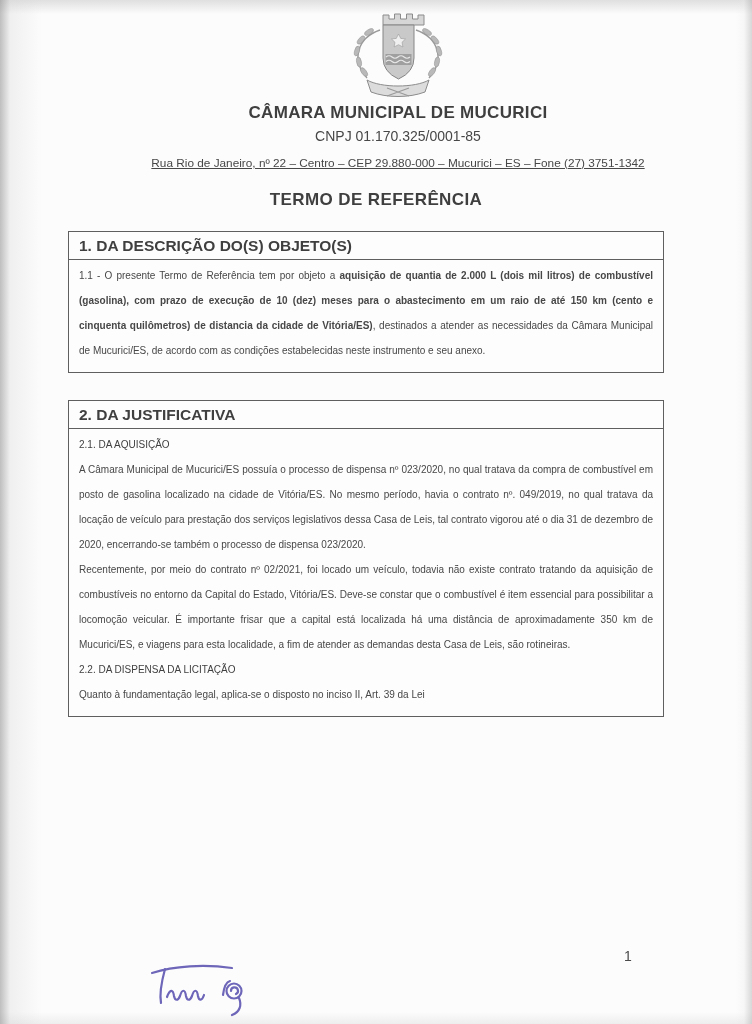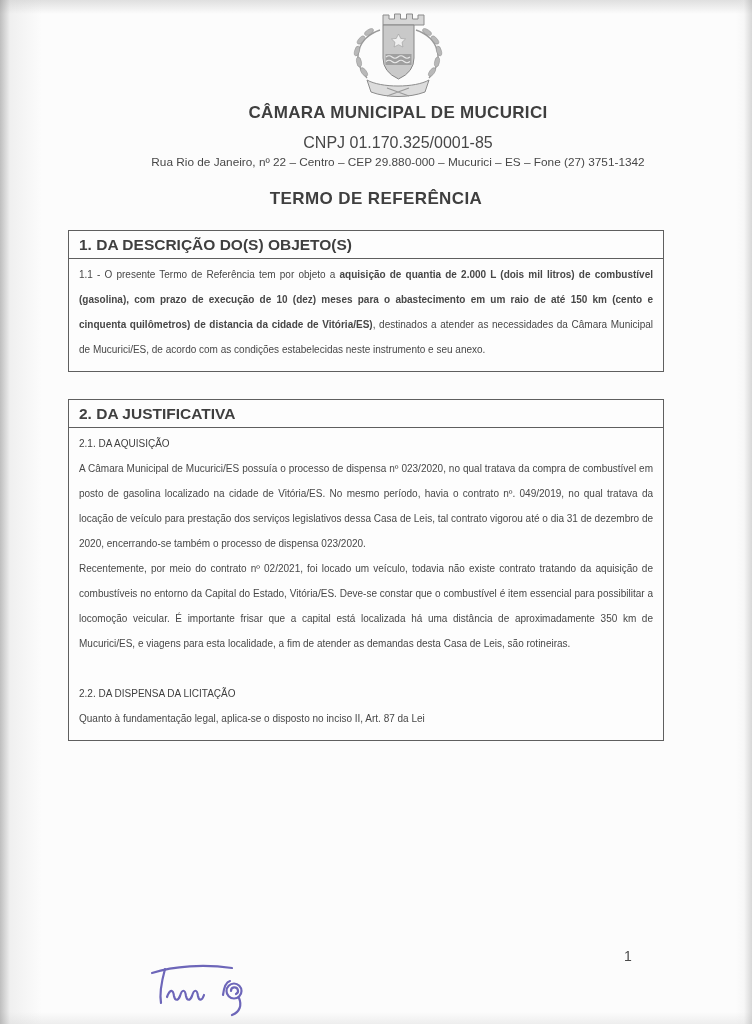--- a/index.html
+++ b/index.html
@@ -18,22 +18,22 @@
       linear-gradient(to right, rgba(140,140,140,.55) 0px, rgba(210,210,210,.30) 10px, rgba(255,255,255,0) 42px),
       linear-gradient(to left,  rgba(160,160,160,.40) 0px, rgba(230,230,230,.25) 8px,  rgba(255,255,255,0) 16px),
       linear-gradient(to bottom,rgba(170,170,170,.35) 0px, rgba(255,255,255,0) 14px),
       linear-gradient(to top,   rgba(200,200,200,.28) 0px, rgba(255,255,255,0) 12px);
     overflow:hidden;
   }
   .letterhead{ text-align:center; padding-top:10px;padding-left:44px; }
   .coat{ display:block; margin:0 auto; }
   .org-name{ font-size:17px; font-weight:bold; letter-spacing:.3px; color:#3f3f3f; margin-top:3px;}
   .state-line{ font-size:12.5px; font-weight:bold; font-style:italic; margin-top:2px; }
-  .cnpj-line{ font-size:16px; margin-top:11px; }
-  .address-line{ font-size:11.8px; margin-top:3px; }
+  .cnpj-line{ font-size:14px; margin-top:5px; }
+  .address-line{ font-size:11.8px; margin-top:12px;text-decoration:underline; }
   .doc-title{ text-align:center; font-size:17px; font-weight:bold; letter-spacing:.4px; color:#3f3f3f; margin-top:20px; }
 
   .docbox{
     box-sizing:border-box;
     width:596px; margin-left:68px;
     border:1px solid #5f5f5f;
     background:rgba(255,255,255,.35);
   }
   .box1{ margin-top:21px; }
   .box2{ margin-top:27px; }
@@ -42,21 +42,21 @@
     padding:5px 10px 4px 10px;
   }
   .box-head.bordered{ border-bottom:1px solid #5f5f5f; }
   .box-body{
     font-size:10px; line-height:25px; text-align:justify;
     padding:3px 10px 9px 10px;
   }
   .box-body p{ margin:0; }
   .bold{ font-weight:bold; }
   .sub-head{ font-weight:normal; color:#3f3f3f; }
-  .sub-head.spaced{ margin-top:25px; }
+  .sub-head.spaced{ }
 
   .page-number{
     position:absolute; left:624px; top:948px;
     font-size:14px; color:#4a4a4a;
   }
   .signature{ position:absolute; left:146px; top:958px; }
 </style>
 </head>
 <body>
 
@@ -110,21 +110,21 @@
     </div>
   </div>
 
   <div class="docbox box2">
     <div class="box-head bordered">2. DA JUSTIFICATIVA</div>
     <div class="box-body">
       <div class="sub-head">2.1. DA AQUISIÇÃO</div>
       <p>A Câmara Municipal de Mucurici/ES possuía o processo de dispensa nº 023/2020, no qual tratava da compra de combustível em posto de gasolina localizado na cidade de Vitória/ES. No mesmo período, havia o contrato nº. 049/2019, no qual tratava da locação de veículo para prestação dos serviços legislativos dessa Casa de Leis, tal contrato vigorou até o dia 31 de dezembro de 2020, encerrando-se também o processo de dispensa 023/2020.</p>
       <p>Recentemente, por meio do contrato nº 02/2021, foi locado um veículo, todavia não existe contrato tratando da aquisição de combustíveis no entorno da Capital do Estado, Vitória/ES. Deve-se constar que o combustível é item essencial para possibilitar a locomoção veicular. É importante frisar que a capital está localizada há uma distância de aproximadamente 350 km de Mucurici/ES, e viagens para esta localidade, a fim de atender as demandas desta Casa de Leis, são rotineiras.</p>
       <div class="sub-head spaced">2.2. DA DISPENSA DA LICITAÇÃO</div>
-      <p>Quanto à fundamentação legal, aplica-se o disposto no inciso II, Art. 87 da Lei</p>
+      <p>Quanto à fundamentação legal, aplica-se o disposto no inciso II, Art. 39 da Lei</p>
     </div>
   </div>
 
   <div class="page-number">1</div>
 
   <svg class="signature" width="110" height="60" viewBox="0 0 110 60" aria-hidden="true">
     <g fill="none" stroke="#5a52b0" stroke-width="2.2" stroke-linecap="round" opacity="0.88">
       <path d="M6,15 C28,8 58,6 86,10"></path>
       <path d="M19,11 C16,22 13,34 15,45"></path>
       <path d="M21,39 c3,-8 6,-8 7,-1 c1,5 4,5 6,0 c2,-7 5,-7 6,0 c1,5 4,5 6,0 c2,-7 5,-7 6,0 c1,5 4,5 6,-1"></path>

